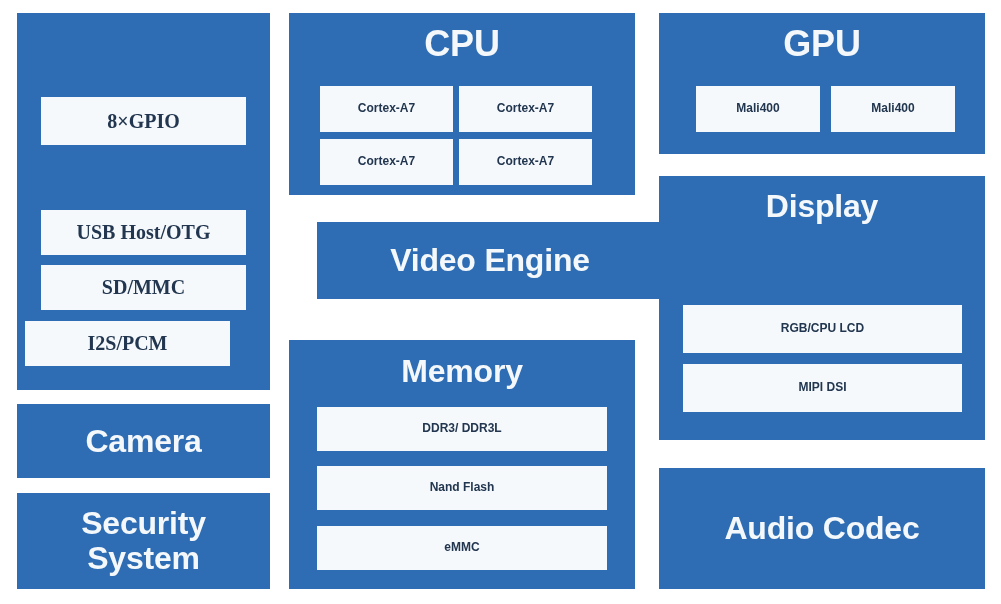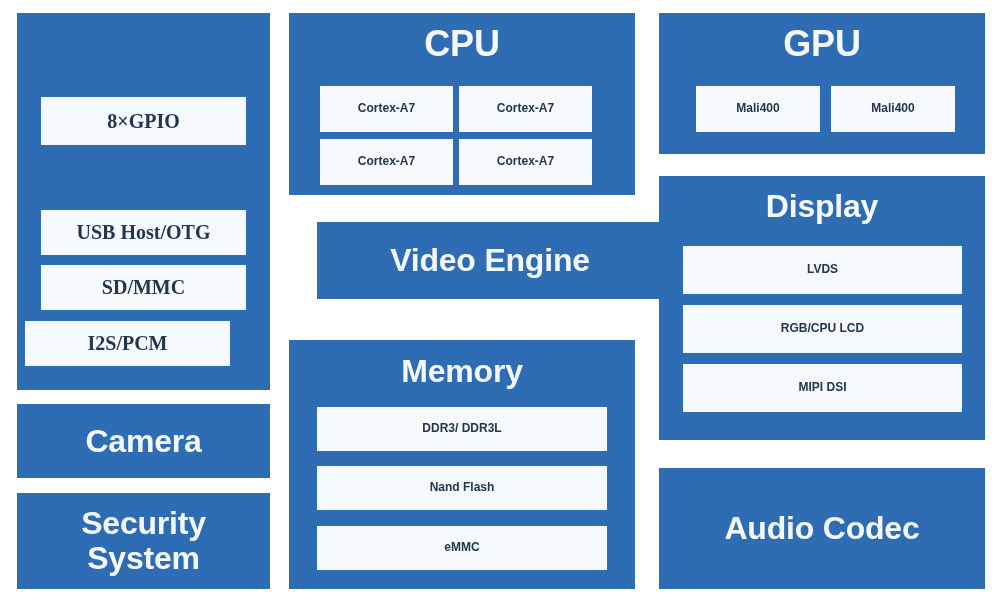--- a/index.html
+++ b/index.html
@@ -134,21 +134,20 @@
   </div>
 
   <div class="block" id="gpu">
     <div class="block-title title-xl">GPU</div>
     <div class="chip chip-lg" id="gpu-chip-0">Mali400</div>
     <div class="chip chip-lg" id="gpu-chip-1">Mali400</div>
   </div>
 
   <div class="block" id="display">
     <div class="block-title title-lg">Display</div>
-    <div class="chip chip-lg" id="disp-chip-0">LVDS</div>
     <div class="chip chip-lg" id="disp-chip-1">RGB/CPU LCD</div>
     <div class="chip chip-lg" id="disp-chip-2">MIPI DSI</div>
   </div>
 
   <div class="block" id="audio">
     <div class="block-title title-lg">Audio Codec</div>
   </div>
 
 </div>
 

